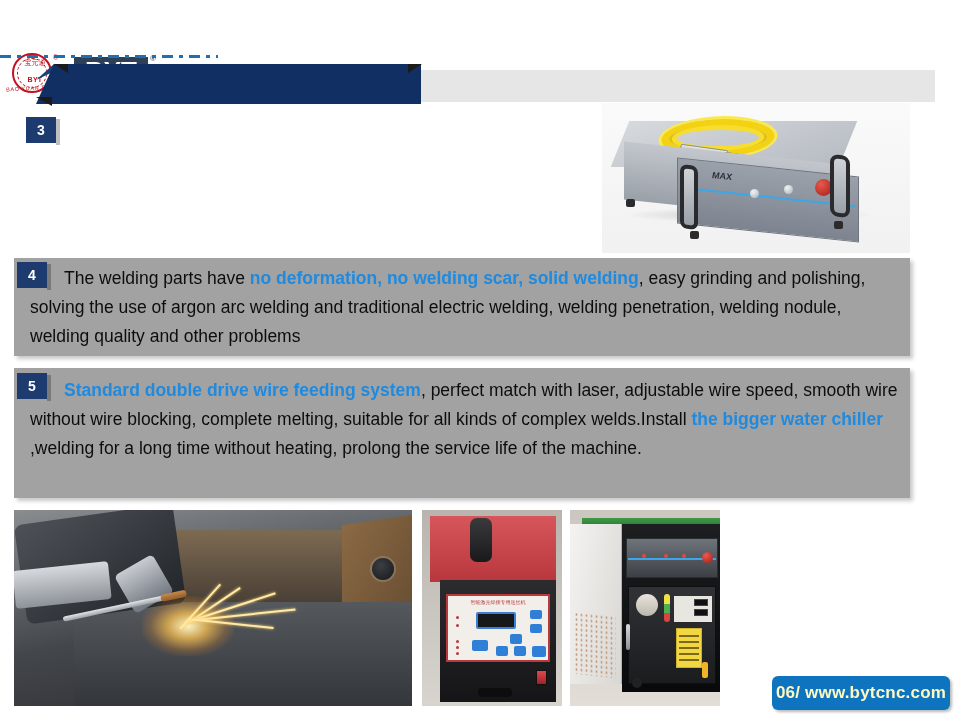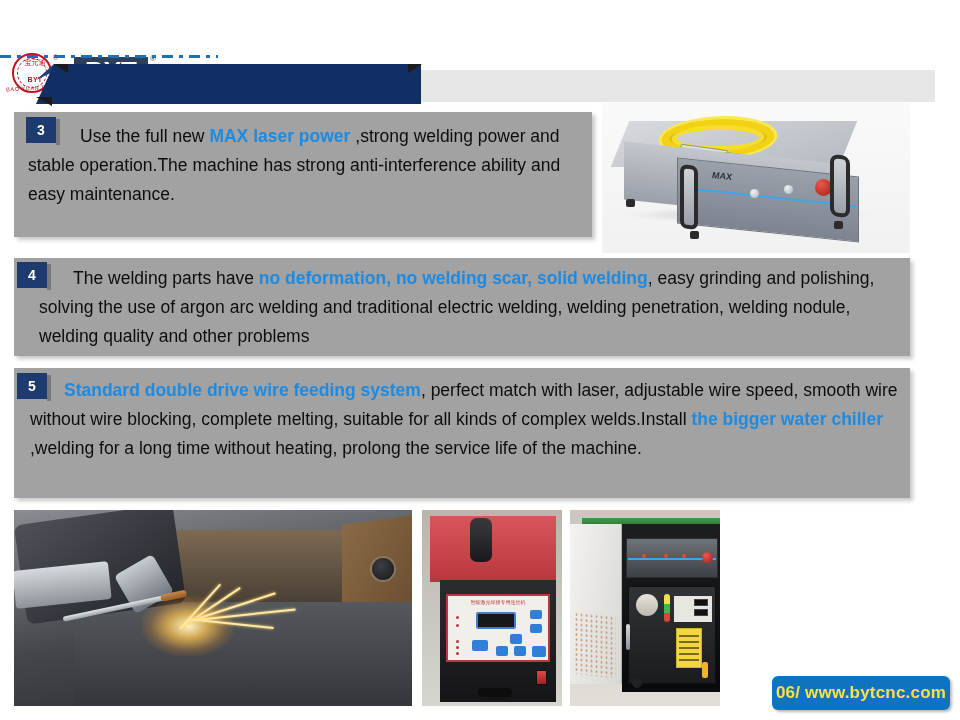--- a/index.html
+++ b/index.html
@@ -143,21 +143,21 @@
   .badge:after {
     content: ""; position: absolute; right: -4px; top: 2px;
     width: 4px; height: 26px; background: rgba(0,0,0,.25);
   }
 
   #panel3 { left: 14px; top: 112px; width: 578px; height: 125px; }
   #panel3 .body { padding-left: 14px; padding-top: 10px; }
   #panel3 .indent { display: inline-block; width: 52px; }
   #badge3 { left: 26px; top: 117px; }
 
-  #panel4 { left: 14px; top: 258px; width: 896px; height: 98px; padding-left: 9px; }
+  #panel4 { left: 14px; top: 258px; width: 896px; height: 98px; }
   #panel4 .body { padding-left: 16px; padding-top: 6px; }
   #panel4 .indent { display: inline-block; width: 34px; }
   #badge4 { left: 17px; top: 262px; }
 
   #panel5 { left: 14px; top: 368px; width: 896px; height: 130px; }
   #panel5 .body { padding-left: 16px; padding-top: 8px; }
   #panel5 .indent { display: inline-block; width: 34px; }
   #badge5 { left: 17px; top: 373px; }
 
   
@@ -300,21 +300,21 @@
               background:#202224; }
 
   
   .footer-badge {
     position: absolute; left: 772px; top: 676px; width: 178px; height: 34px;
     background: #0f74c0; border-radius: 6px;
     box-shadow: 2px 2px 3px rgba(0,0,0,.28);
   }
   .footer-badge span {
     display: block; width: 100%; text-align: center; line-height: 34px;
-    color: #fde047; font-size: 17px; font-weight: bold; letter-spacing: .2px;
+    color: #fef9c3; font-size: 17px; font-weight: bold; letter-spacing: .2px;
   }
 </style>
 </head>
 <body>
 
 <div class="slide">
 
   <div class="header">
 
     <div class="logo-mark">
@@ -340,23 +340,20 @@
   <div class="banner-wrap">
     <div class="banner-graybar"></div>
     <div class="banner-tab-left"></div>
     <div class="banner-main"></div>
     <div class="banner-notch-tl"></div>
     <div class="banner-notch-bl"></div>
     <div class="banner-notch-tr"></div>
   </div>
 
   <div class="badge" id="badge3">3</div>
-  <div class="panel" id="panel3">
-    <div class="body"><span class="indent"></span><span>Use the full new </span><span class="hl">MAX laser power</span><span> ,strong welding power and stable operation.The machine has strong anti-interference ability and easy maintenance.</span></div>
-  </div>
 
   <div class="badge" id="badge4">4</div>
   <div class="panel" id="panel4">
     <div class="body"><span class="indent"></span><span>The welding parts have </span><span class="hl">no deformation, no welding scar, solid welding</span><span>, easy grinding and polishing, solving the use of argon arc welding and traditional electric welding, welding penetration, welding nodule, welding quality and other problems</span></div>
   </div>
 
   <div class="badge" id="badge5">5</div>
   <div class="panel" id="panel5">
     <div class="body"><span class="indent"></span><span class="hl">Standard double drive wire feeding system</span><span>, perfect match with laser, adjustable wire speed, smooth wire without wire blocking, complete melting, suitable for all kinds of complex welds.Install </span><span class="hl">the bigger water chiller</span><span> ,welding for a long time without heating, prolong the service life of the machine.</span></div>
   </div>

